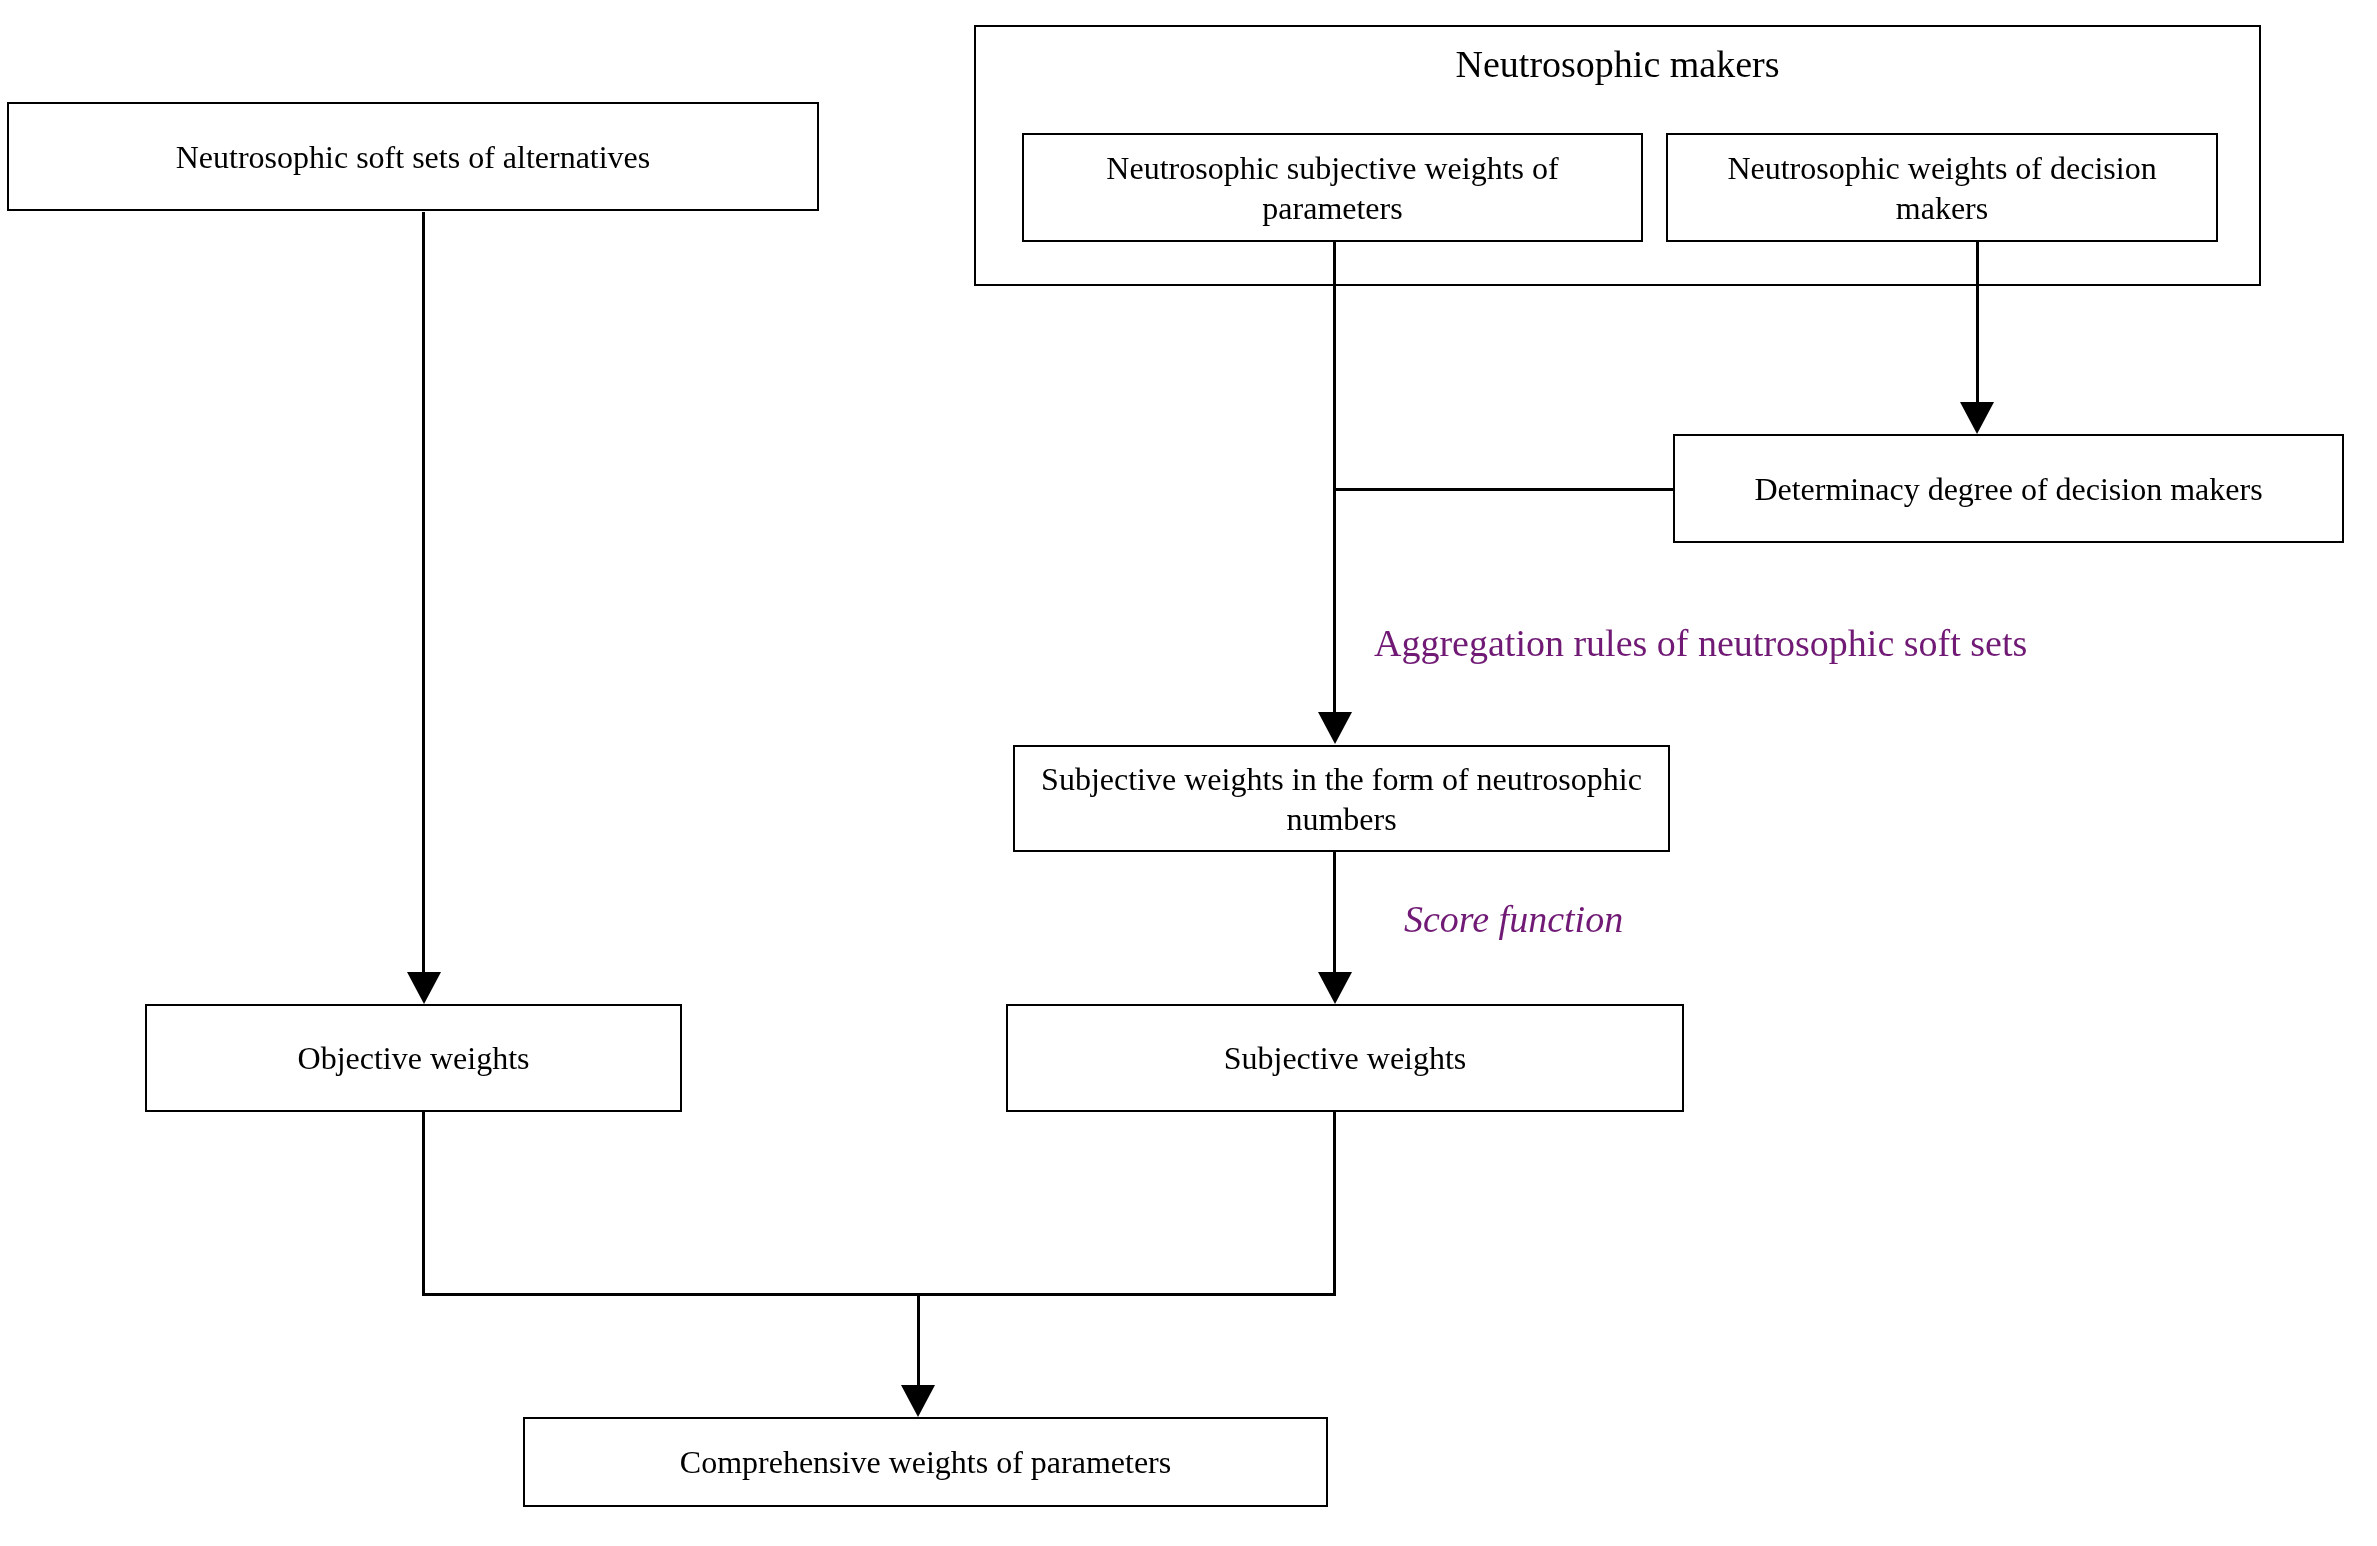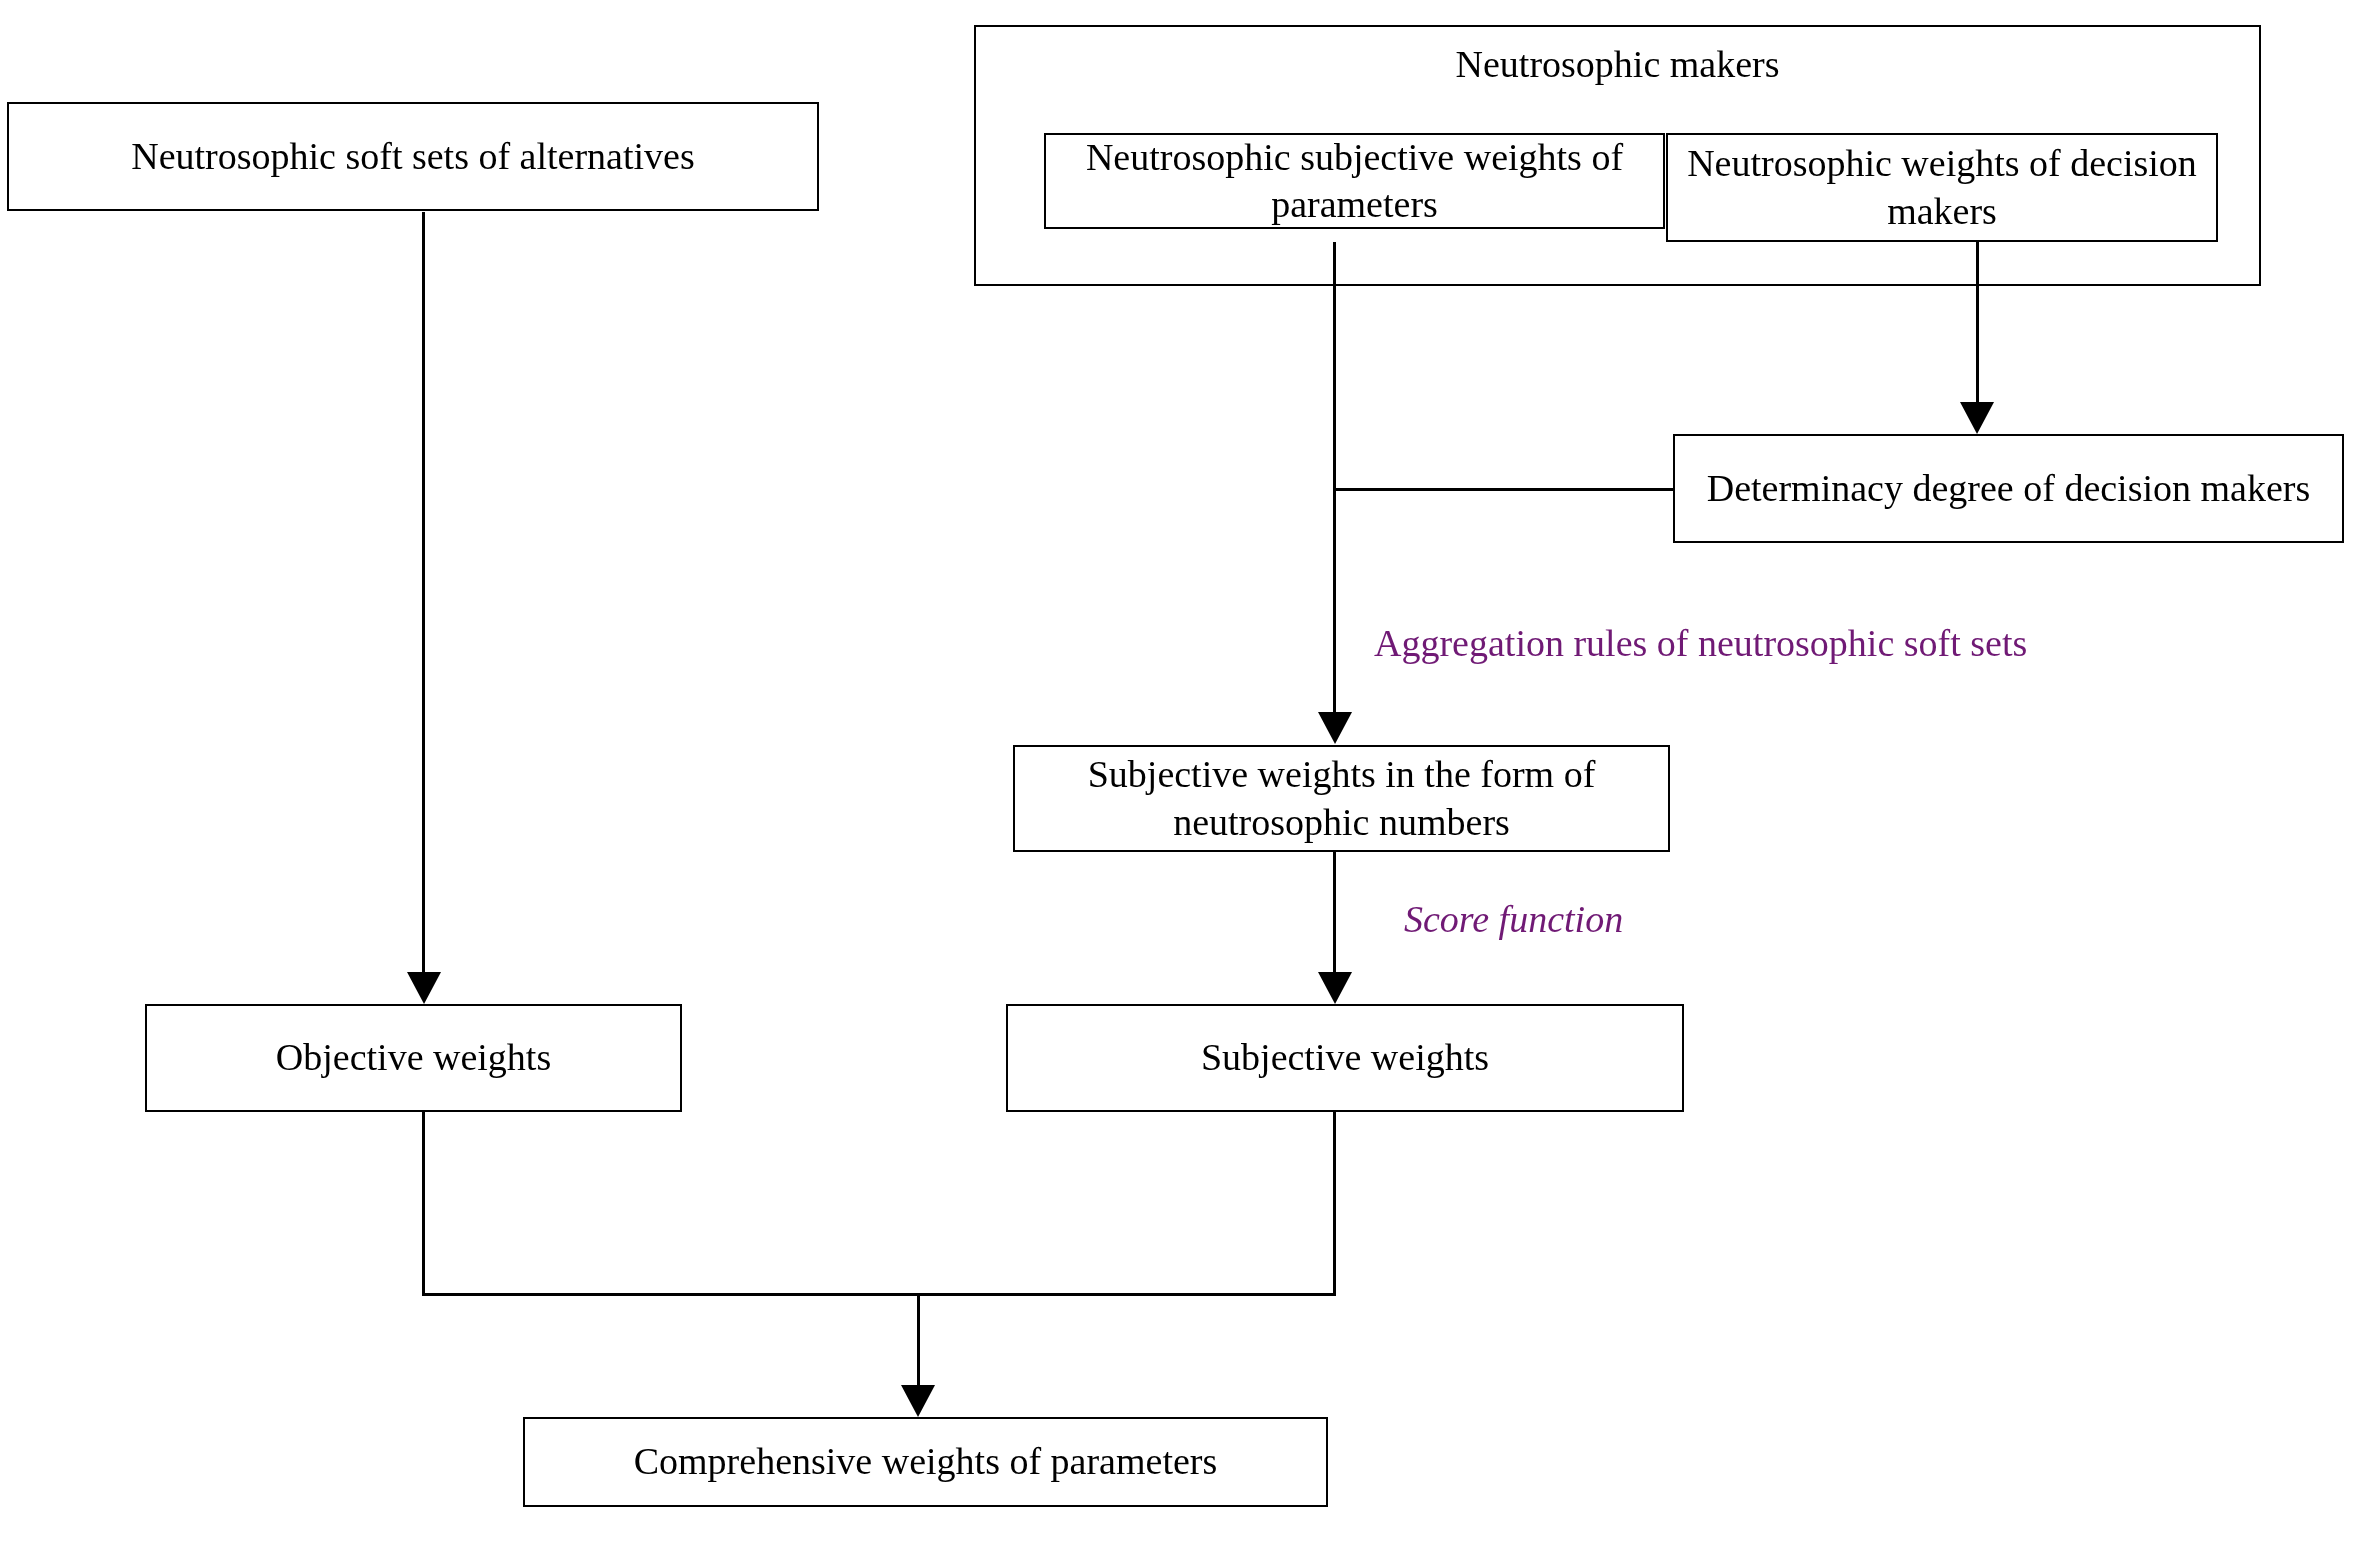--- a/index.html
+++ b/index.html
@@ -29,21 +29,21 @@
     line-height: 1.25;
   }
   .node.group {
     display: block;
   }
   .node-label {
     display: block;
     width: 100%;
     padding: 0 10px;
     box-sizing: border-box;
-    font-size: 38px;
+    font-size: 32px;
     letter-spacing: 0px;
   }
   .group-title {
     position: absolute;
     left: 0;
     right: 0;
     text-align: center;
     font-size: 38px;
     color: #000000;
   }
@@ -79,21 +79,21 @@
 <div id="stage">
 
   <div class="node" style="left:7px; top:102px; width:812px; height:109px;">
     <span class="node-label">Neutrosophic soft sets of alternatives</span>
   </div>
 
   <div class="node group" style="left:974px; top:25px; width:1287px; height:261px;">
     <span class="group-title" style="top:14px;">Neutrosophic makers</span>
   </div>
 
-  <div class="node" style="left:1044px; top:133px; width:621px; height:96px;">
+  <div class="node" style="left:1022px; top:133px; width:621px; height:109px;">
     <span class="node-label">Neutrosophic subjective weights of parameters</span>
   </div>
 
   <div class="node" style="left:1666px; top:133px; width:552px; height:109px;">
     <span class="node-label">Neutrosophic weights of decision makers</span>
   </div>
 
   <div class="node" style="left:1673px; top:434px; width:671px; height:109px;">
     <span class="node-label">Determinacy degree of decision makers</span>
   </div>

